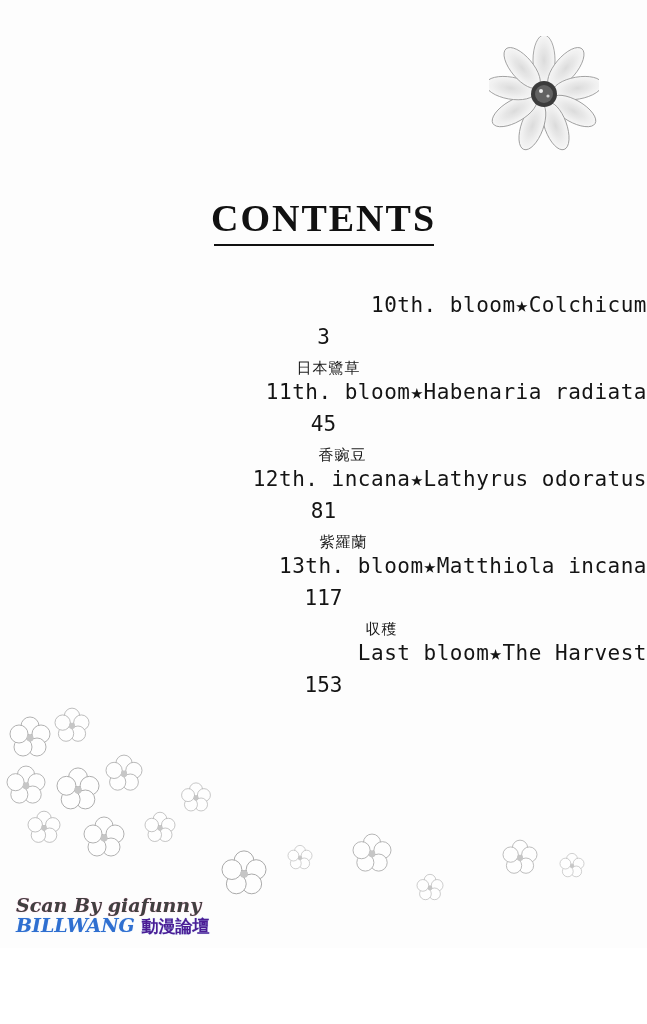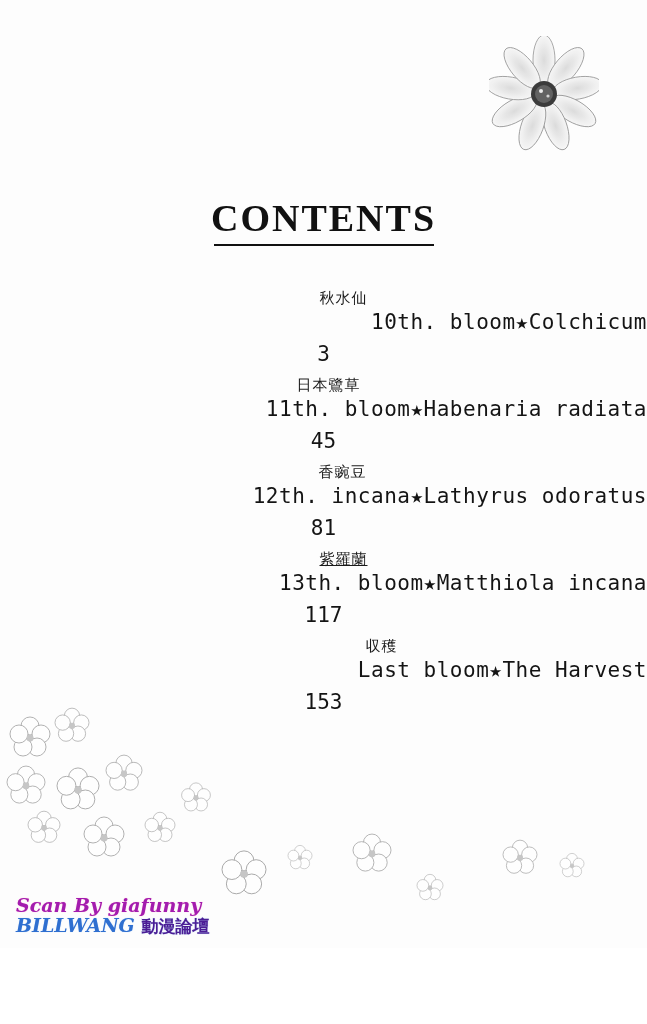--- a/index.html
+++ b/index.html
@@ -101,37 +101,37 @@
     font-family: "DejaVu Sans Mono", monospace;
     font-size: 21px;
     line-height: 34px;
     color: #141414;
   }
 
   
   .k-off-1 { padding-left: 40px; }
   .k-off-2 { padding-left: 10px; }
   .k-off-3 { padding-left: 26px; margin-left: 12px; }
-  .k-off-4 { padding-left: 40px; text-decoration: underline; }
+  .k-off-4 { padding-left: 40px; }
   .k-off-5 { padding-left: 116px; }
 
   
   .scan-credit {
     position: absolute;
     left: 16px;
     bottom: 12px;
     line-height: 1.05;
     pointer-events: none;
   }
   .scan-line1 {
     font-family: "DejaVu Serif", serif;
     font-style: italic;
     font-weight: bold;
     font-size: 19px;
-    color: #a21caf;
+    color: #404040;
     letter-spacing: 0px;
     text-shadow: 0 0 1px #ff9ec9;
   }
   .scan-line2 {
     font-family: "DejaVu Serif", serif;
     font-style: italic;
     font-weight: bold;
     font-size: 19px;
     color: #2f6fd0;
     letter-spacing: 0px;
@@ -178,21 +178,20 @@
   </svg>
 
   <div class="contents-title">
     <span>CONTENTS</span>
     <span class="rule"></span>
   </div>
 
   <div class="toc">
 
     <div class="toc-entry">
-      <div class="toc-kanji k-off-1">秋水仙</div>
       <div class="toc-line">10th. bloom★Colchicum</div>
       <div class="toc-page">3</div>
     </div>
 
     <div class="toc-entry">
       <div class="toc-kanji k-off-2">日本鷺草</div>
       <div class="toc-line">11th. bloom★Habenaria radiata</div>
       <div class="toc-page">45</div>
     </div>
 

